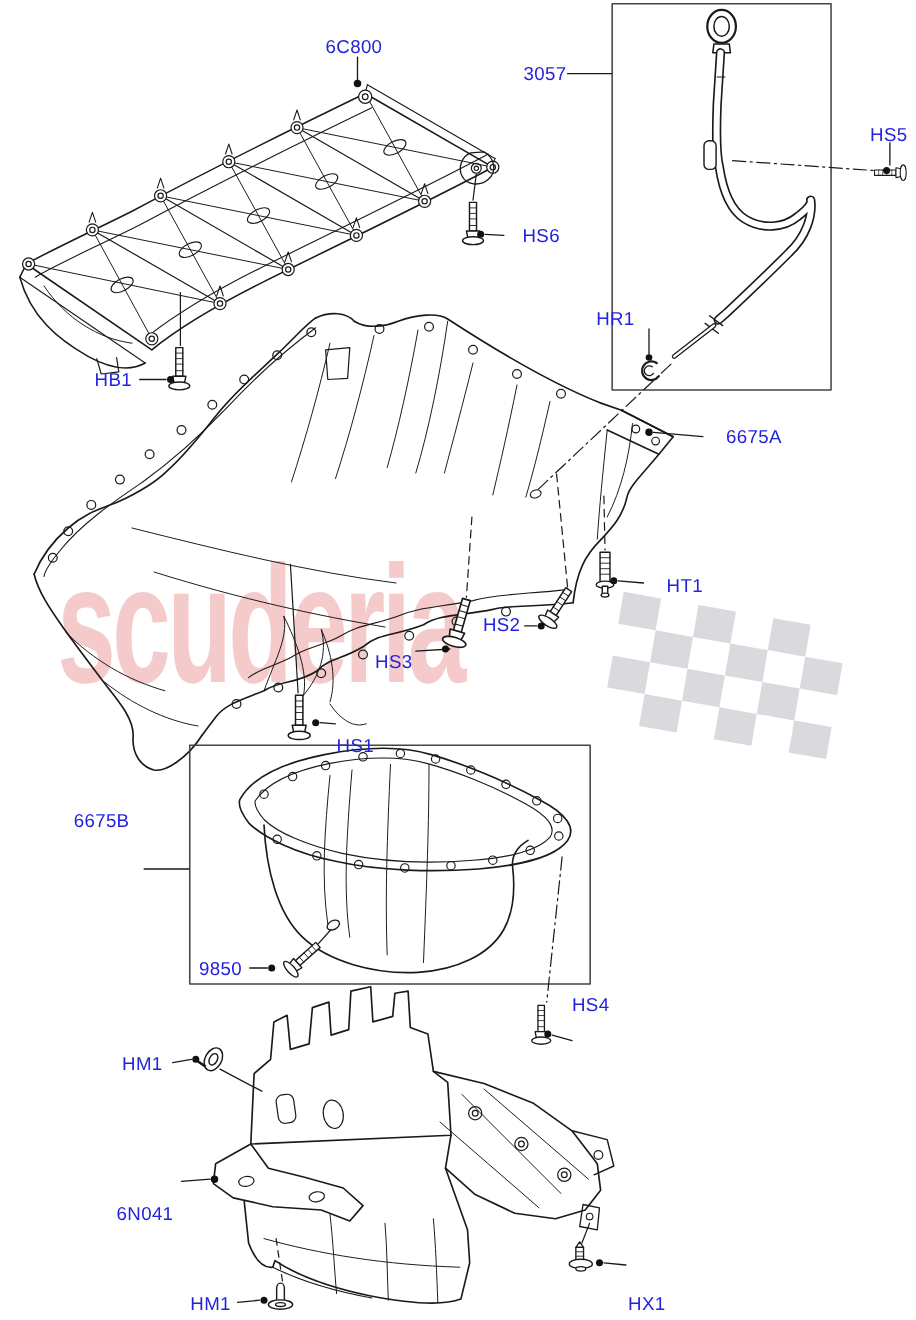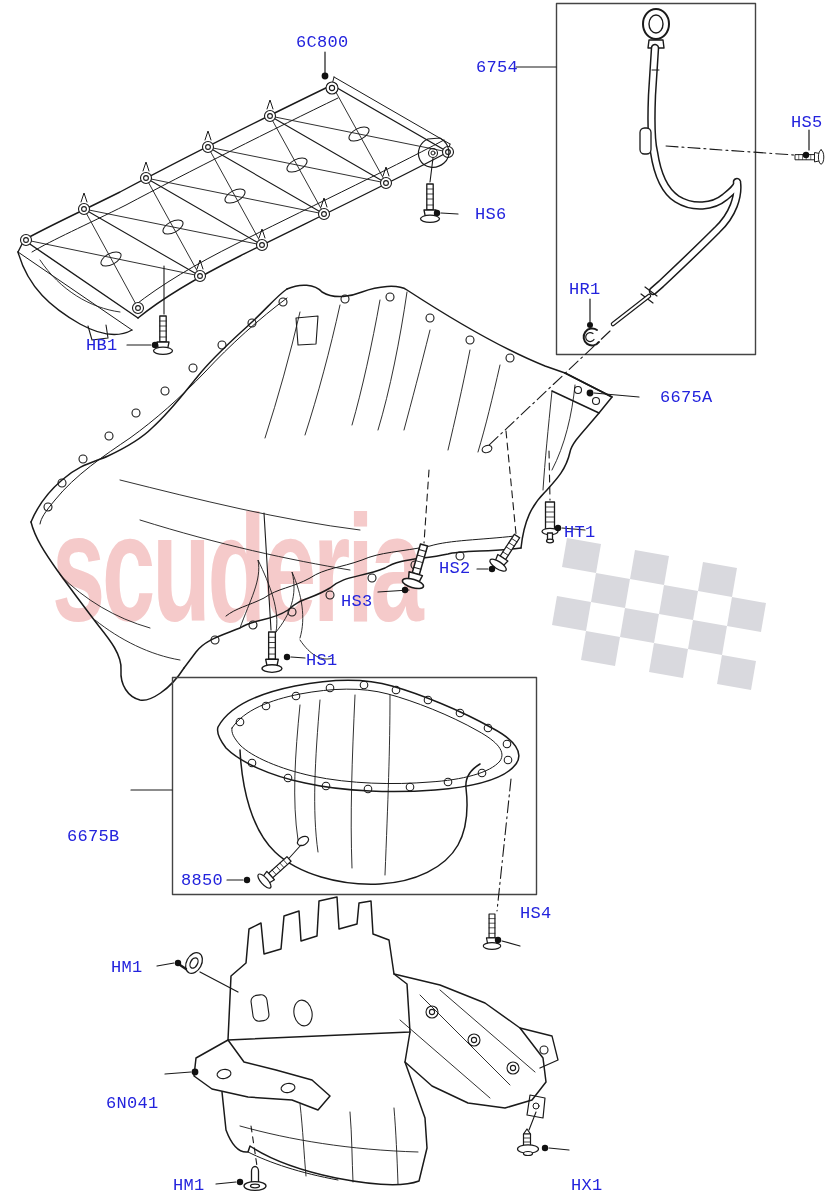--- a/index.html
+++ b/index.html
@@ -5,21 +5,21 @@
   html,body{margin:0;padding:0;background:#ffffff;}
   #canvas{position:relative;width:833px;height:1200px;background:#ffffff;overflow:hidden;
           font-family:"Liberation Sans",sans-serif;}
   #wm-brand{position:absolute;left:52px;top:492px;font-weight:bold;font-size:152px;line-height:1;
             color:#f5caca;letter-spacing:-5px;transform:scaleX(0.63);transform-origin:0 0;
             z-index:0;white-space:nowrap;}
   #wm-tagline{position:absolute;left:56px;top:640px;font-size:37px;line-height:1;color:#e3e3e3;
               letter-spacing:37px;z-index:0;white-space:nowrap;}
   #art{position:absolute;left:0;top:0;z-index:1;}
   .plabel{position:absolute;font-size:17px;color:#2323dd;white-space:nowrap;z-index:3;
-          letter-spacing:0.3px;cursor:pointer;font-family:Liberation Mono, monospace;}
+          letter-spacing:0.3px;cursor:pointer;}
 </style>
 </head>
 <body>
 
 <div id="canvas">
 
   <div id="wm-brand">scuderia</div>
 
   <svg id="art" width="833" height="1200" viewBox="0 0 833 1200" fill="none" stroke-linecap="round" stroke-linejoin="round">
 
@@ -352,30 +352,30 @@
         <circle cx="178" cy="963" r="3.2"></circle>
         <circle cx="195" cy="1072" r="3.4"></circle>
       <circle cx="545" cy="1148" r="3.2"></circle>
         <circle cx="240" cy="1182" r="3.2"></circle>
         <circle cx="806" cy="155" r="3.2"></circle>
       <circle cx="590" cy="325" r="3"></circle>
     </g>
   </svg>
 
   <div class="plabel" style="left:296px;top:33px">6C800</div>
-  <div class="plabel" style="left:476px;top:58px">6754</div>
+  <div class="plabel" style="left:476px;top:58px">3057</div>
   <div class="plabel" style="left:791px;top:113px">HS5</div>
   <div class="plabel" style="left:475px;top:205px">HS6</div>
   <div class="plabel" style="left:86px;top:336px">HB1</div>
-  <div class="plabel" style="left:569px;top:280px">HR1</div>
+  <div class="plabel" style="left:542px;top:280px">HR1</div>
   <div class="plabel" style="left:660px;top:388px">6675A</div>
-  <div class="plabel" style="left:564px;top:523px">HT1</div>
+  <div class="plabel" style="left:606px;top:523px">HT1</div>
   <div class="plabel" style="left:439px;top:559px">HS2</div>
   <div class="plabel" style="left:341px;top:592px">HS3</div>
-  <div class="plabel" style="left:306px;top:651px">HS1</div>
-  <div class="plabel" style="left:67px;top:827px">6675B</div>
-  <div class="plabel" style="left:181px;top:871px">8850</div>
+  <div class="plabel" style="left:306px;top:669px">HS1</div>
+  <div class="plabel" style="left:67px;top:737px">6675B</div>
+  <div class="plabel" style="left:181px;top:871px">9850</div>
   <div class="plabel" style="left:520px;top:904px">HS4</div>
   <div class="plabel" style="left:111px;top:958px">HM1</div>
   <div class="plabel" style="left:106px;top:1094px">6N041</div>
   <div class="plabel" style="left:571px;top:1176px">HX1</div>
   <div class="plabel" style="left:173px;top:1176px">HM1</div>
 </div>
 
 </body></html>

